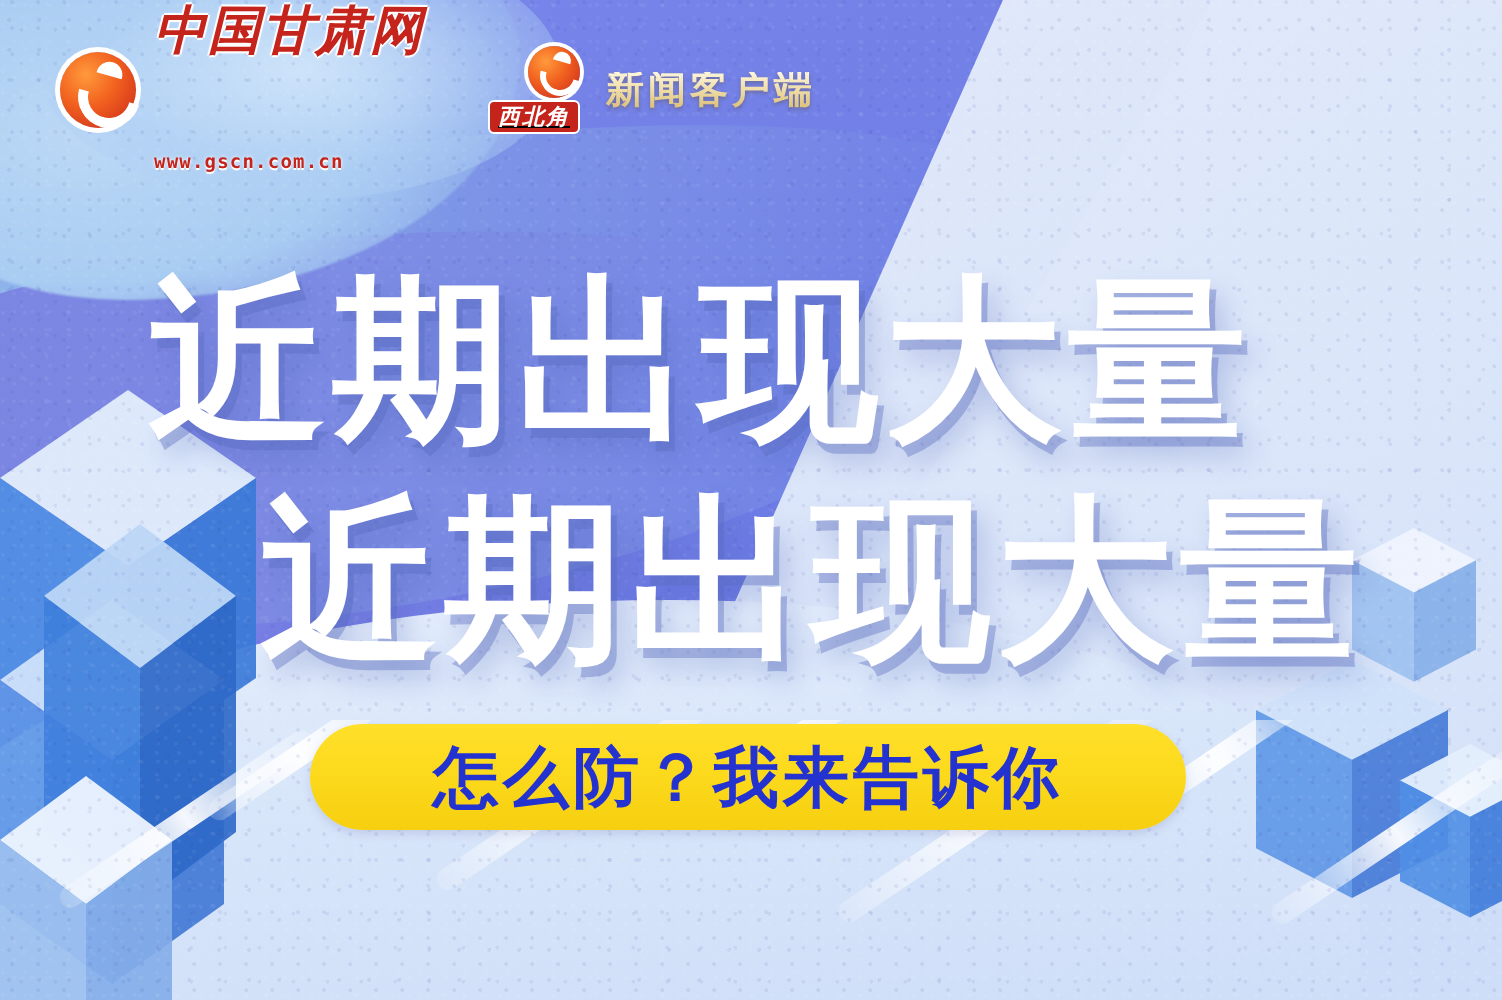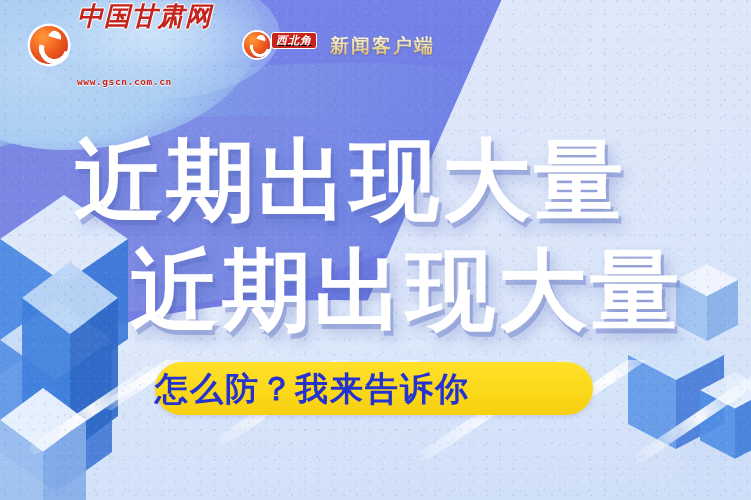--- a/index.html
+++ b/index.html
@@ -151,21 +151,21 @@
     font-style:italic;
   }
   .brand-url{
     font-family:"DejaVu Sans Mono","Liberation Mono",monospace;
     font-size:9.5px;font-weight:bold;color:#c5241c;
     letter-spacing:.6px;margin-top:19px;
     text-shadow:0 0 2px #fff,0 1px 0 #fff;
   }
   .logo-col{display:flex;flex-direction:column;align-items:flex-start;gap:28px;}
 
-  .nw-stack{display:flex;flex-direction:row;align-items:flex-start;gap:1px;text-decoration:underline;}
+  .nw-stack{display:flex;flex-direction:column;align-items:flex-end;gap:1px;text-decoration:underline;}
   .nw-tag{
     font-family:"DejaVu Sans","Liberation Sans",sans-serif;
     font-size:11px;font-weight:bold;color:#ffffff;
     background:#c5241c;border-radius:3px;
     padding:1px 4px;letter-spacing:1px;
     font-style:italic;
     border:1.5px solid #fff;
     line-height:1.2;
   }
   .app-name{
@@ -198,21 +198,21 @@
   #hl1{left:74px;top:136px;font-size:89px;letter-spacing:3px;line-height:1;}
   #hl2{left:130px;top:246px;font-size:89px;letter-spacing:3px;line-height:1;}
 
   
   .pill{
     position:absolute;left:155px;top:362px;
     width:438px;height:53px;
     background:linear-gradient(180deg,#ffe02a 0%,#fbd81a 55%,#f6cf10 100%);
     border-radius:27px;
     z-index:50;
-    display:flex;align-items:center;
+    display:flex;align-items:center;justify-content:center;
     box-shadow:0 2px 5px rgba(90,90,160,.18);
   }
   .pill-text{
     font-family:"DejaVu Sans","Liberation Sans",sans-serif;
     font-weight:bold;font-size:33px;
     color:#2433cf;
     letter-spacing:2px;
     line-height:1;
     white-space:nowrap;
   }

